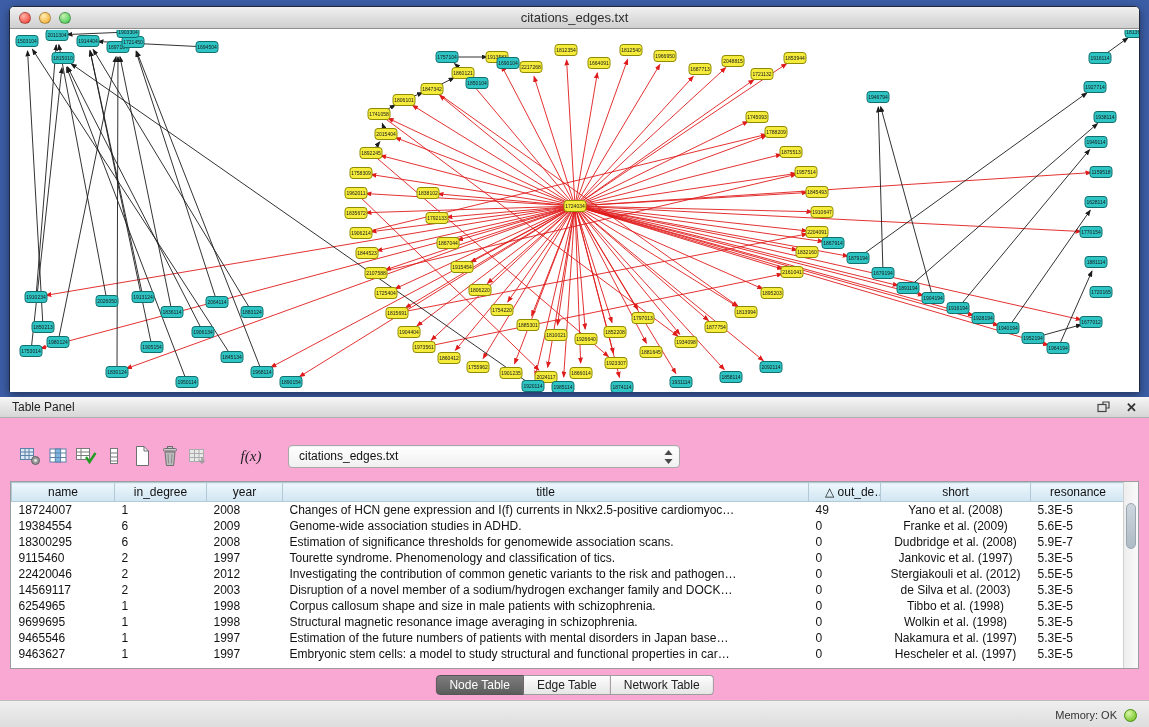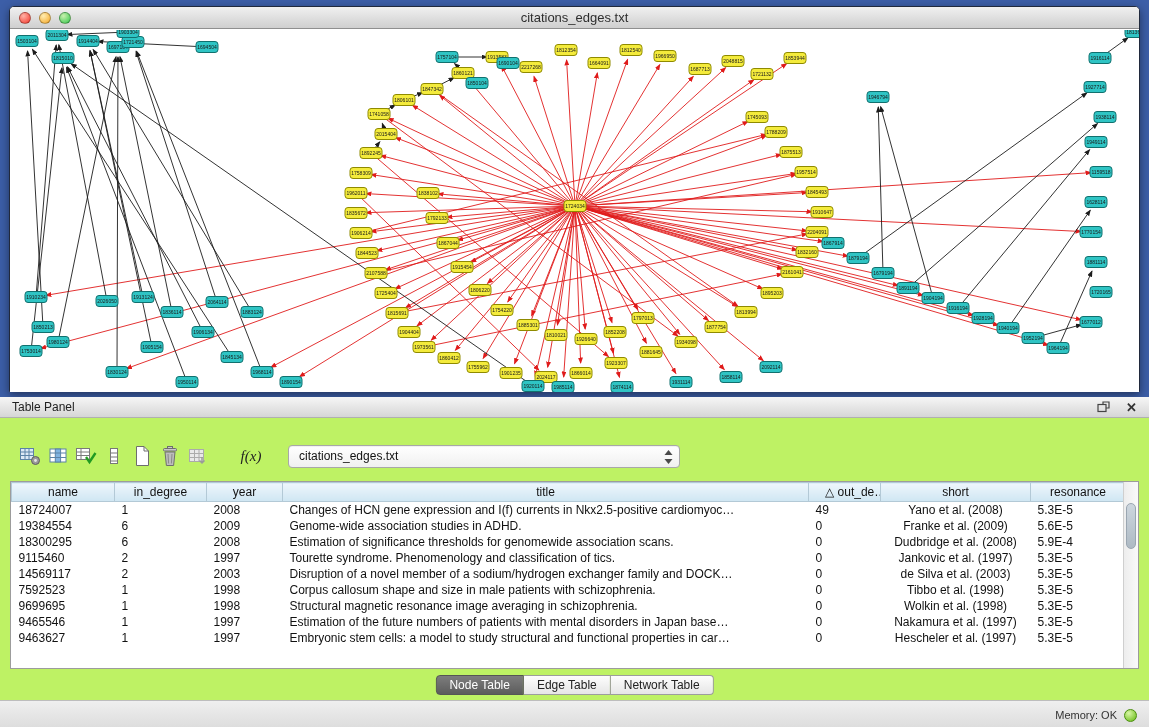--- a/index.html
+++ b/index.html
@@ -16,21 +16,21 @@
   .traffic-lights { position:absolute; left:9px; top:5px; display:flex; gap:8px; }
   .tl { width:12px; height:12px; border-radius:50%; border:1px solid rgba(0,0,0,.3); }
   .tl.red    { background:radial-gradient(circle at 35% 30%, #ffb3a7, #f4362a); }
   .tl.yellow { background:radial-gradient(circle at 35% 30%, #ffedb2, #f5a623); }
   .tl.green  { background:radial-gradient(circle at 35% 30%, #c9f0ae, #32c74a); }
   .win-title { flex:1; text-align:center; font-size:13px; color:#2e2e2e; }
   .canvas { position:absolute; top:23px; left:0; width:1129px; height:362px; background:#ffffff; overflow:hidden; }
   .canvas svg { display:block; }
 
   
-  .table-panel { position:absolute; top:397px; left:0; width:1149px; height:303px; background:#bef264; }
+  .table-panel { position:absolute; top:397px; left:0; width:1149px; height:303px; background:#f9a8d4; }
   .panel-header { height:21px; background:linear-gradient(#f6f6f6,#d6d6d6); border-bottom:1px solid #b0b0b0;
                   display:flex; align-items:center; padding:0 12px; }
   .panel-title { font-size:12px; color:#222; }
   .panel-header-icons { margin-left:auto; display:flex; gap:16px; align-items:center; }
   .ph-icon { cursor:default; display:flex; align-items:center; }
   .ph-icon.close { font-size:13px; font-weight:bold; color:#333; line-height:1; }
 
   .toolbar { position:absolute; top:46px; left:16px; display:flex; align-items:center; }
   .tb-btn { width:28px; height:26px; border:none; background:transparent; padding:0;
             display:flex; align-items:center; justify-content:center; }
@@ -805,42 +805,51 @@
             <td class="c5">Franke et al. (2009)</td>
             <td class="c6">5.6E-5</td>
           </tr>
           <tr>
             <td class="c0">18300295</td>
             <td class="c1">6</td>
             <td class="c2">2008</td>
             <td class="c3">Estimation of significance thresholds for genomewide association scans.</td>
             <td class="c4">0</td>
             <td class="c5">Dudbridge et al. (2008)</td>
-            <td class="c6">5.9E-4</td>
+            <td class="c6">5.9E-7</td>
           </tr>
           <tr>
             <td class="c0">9115460</td>
             <td class="c1">2</td>
             <td class="c2">1997</td>
             <td class="c3">Tourette syndrome. Phenomenology and classification of tics.</td>
             <td class="c4">0</td>
             <td class="c5">Jankovic et al. (1997)</td>
             <td class="c6">5.3E-5</td>
           </tr>
           <tr>
+            <td class="c0">22420046</td>
+            <td class="c1">2</td>
+            <td class="c2">2012</td>
+            <td class="c3">Investigating the contribution of common genetic variants to the risk and pathogen…</td>
+            <td class="c4">0</td>
+            <td class="c5">Stergiakouli et al. (2012)</td>
+            <td class="c6">5.5E-5</td>
+          </tr>
+          <tr>
             <td class="c0">14569117</td>
             <td class="c1">2</td>
             <td class="c2">2003</td>
             <td class="c3">Disruption of a novel member of a sodium/hydrogen exchanger family and DOCK…</td>
             <td class="c4">0</td>
             <td class="c5">de Silva et al. (2003)</td>
             <td class="c6">5.3E-5</td>
           </tr>
           <tr>
-            <td class="c0">7592523</td>
+            <td class="c0">6254965</td>
             <td class="c1">1</td>
             <td class="c2">1998</td>
             <td class="c3">Corpus callosum shape and size in male patients with schizophrenia.</td>
             <td class="c4">0</td>
             <td class="c5">Tibbo et al. (1998)</td>
             <td class="c6">5.3E-5</td>
           </tr>
           <tr>
             <td class="c0">9699695</td>
             <td class="c1">1</td>

